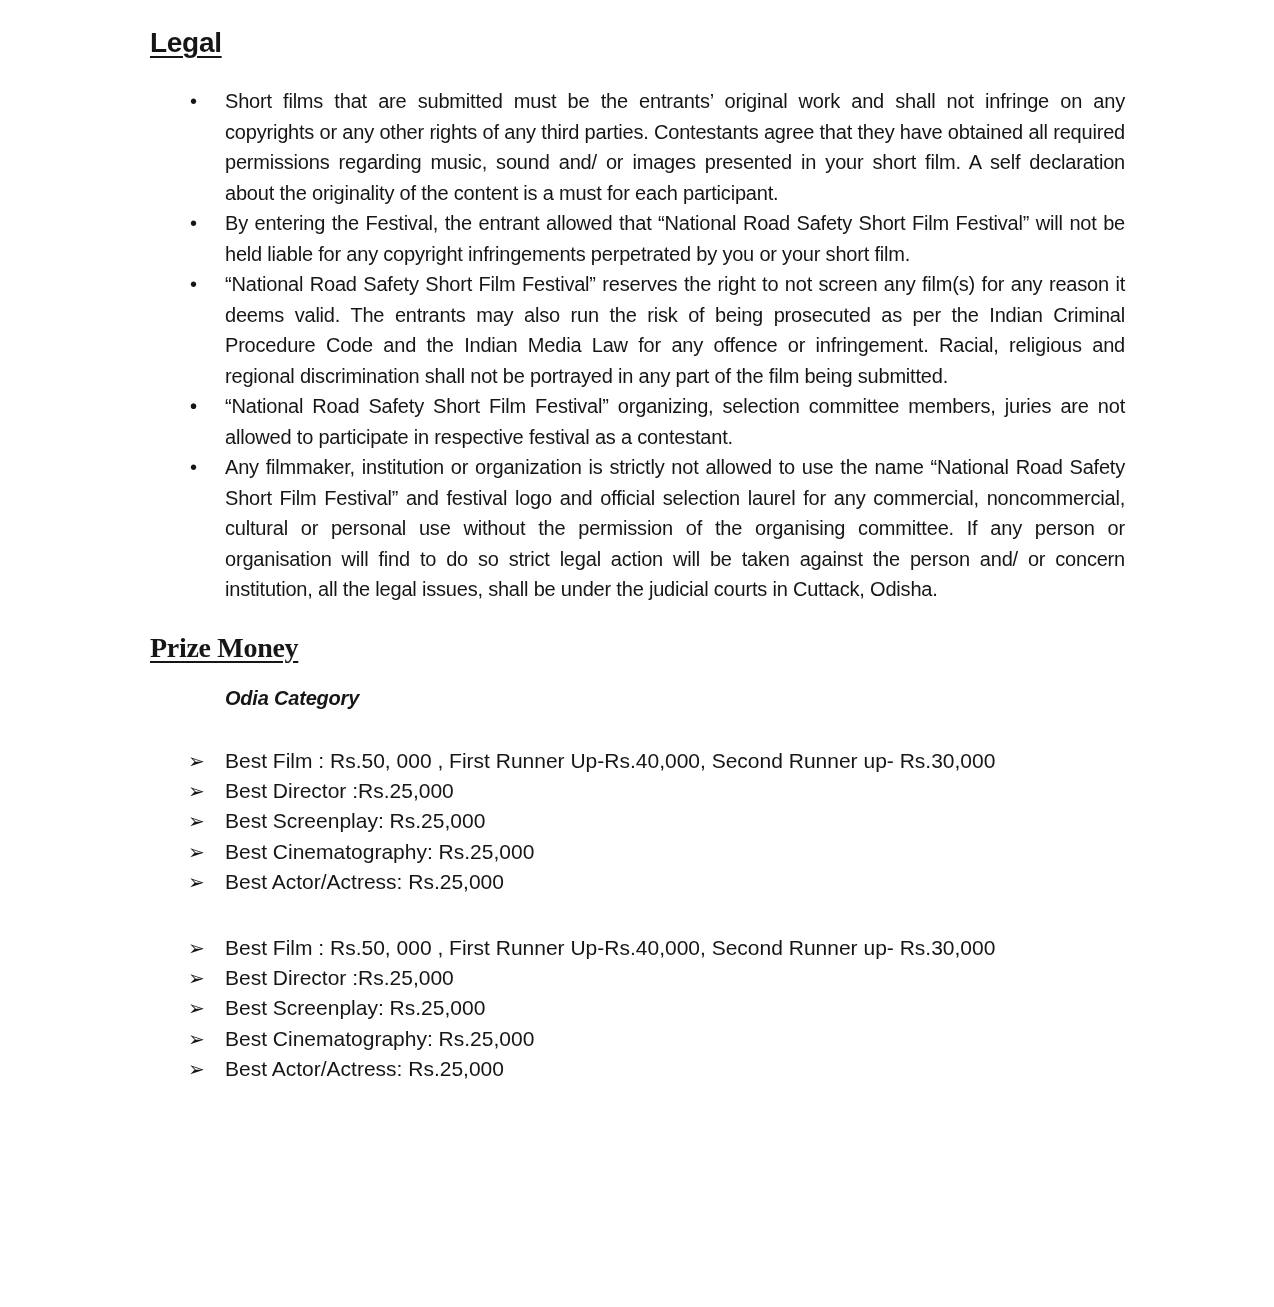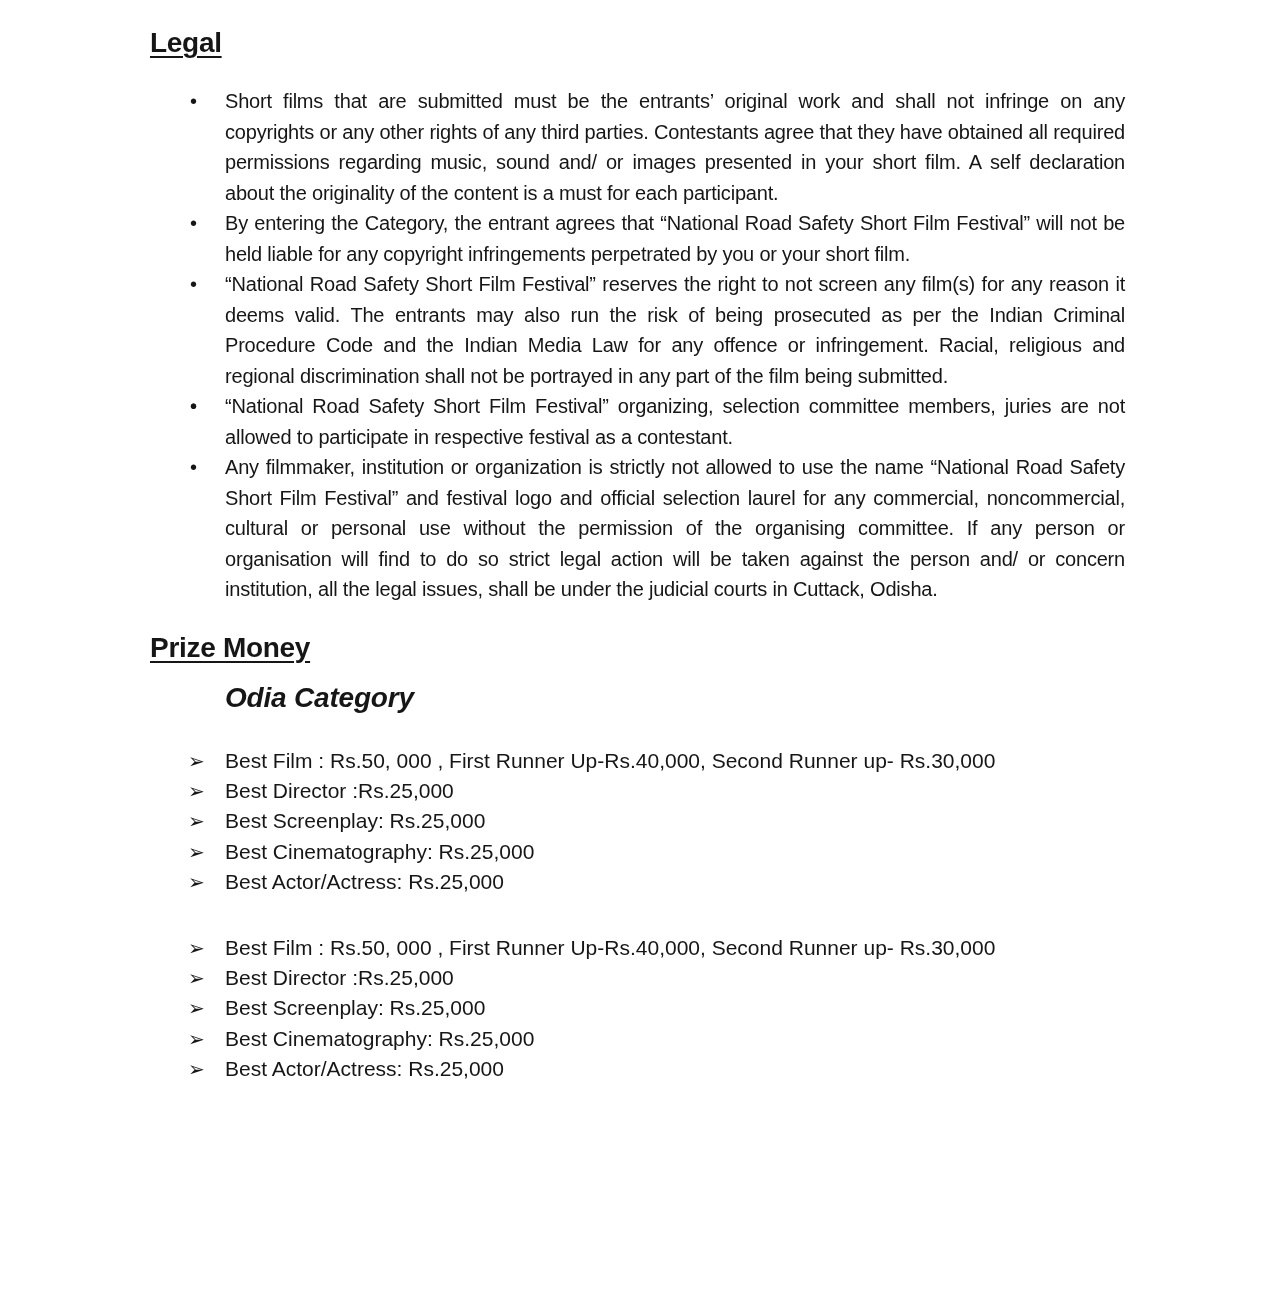--- a/index.html
+++ b/index.html
@@ -25,21 +25,21 @@
     font-size: 28px;
     line-height: 34px;
     font-weight: 700;
     margin: 0;
     text-decoration: underline;
     text-decoration-thickness: 2px;
     text-underline-offset: 4px;
     letter-spacing: -0.3px;
   }
   #legal-heading { margin-bottom: 26px; }
-  #prize-heading { margin-top: 26px; }
+  #prize-heading { margin-top: 26px; font-family: Liberation Serif, serif; }
 
   ul.bullet-list {
     margin: 0;
     padding: 0;
     list-style: none;
     font-size: 20px;
     line-height: 30.5px;
     letter-spacing: -0.2px;
   }
   ul.bullet-list > li {
@@ -49,21 +49,21 @@
   }
   ul.bullet-list .marker {
     position: absolute;
     left: 40px;
     top: 0;
     letter-spacing: 0;
   }
   .b { font-weight: 400; }
 
   .category-title {
-    font-size: 28px;
+    font-size: 20px;
     line-height: 26px;
     font-weight: 700;
     font-style: italic;
     margin: 20px 0 0 75px;
     letter-spacing: -0.2px;
   }
   section.category + section.category .category-title { margin-top: 30px; }
 
   ul.arrow-list {
     margin: 35px 0 0 0;
@@ -85,21 +85,21 @@
 </style>
 </head>
 <body>
 
 <div class="page">
 
   <h2 class="heading" id="legal-heading">Legal</h2>
 
   <ul class="bullet-list">
       <li><span class="marker">•</span><span>Short films that are submitted must be the entrants’ original work and shall not infringe on any copyrights or any other rights of any third parties. Contestants agree that they have obtained all required permissions regarding music, sound and/ or images presented in your short film. A self declaration about the originality of the content is a must for each participant.</span></li>
-      <li><span class="marker">•</span><span>By entering the Category, the entrant agrees that </span><span class="b">“National Road Safety Short Film Festival”</span><span> will not be held liable for any copyright infringements perpetrated by you or your short film.</span></li>
+      <li><span class="marker">•</span><span>By entering the Festival, the entrant allowed that </span><span class="b">“National Road Safety Short Film Festival”</span><span> will not be held liable for any copyright infringements perpetrated by you or your short film.</span></li>
       <li><span class="marker">•</span><span class="b">“National Road Safety Short Film Festival”</span><span> reserves the right to not screen any film(s) for any reason it deems valid. The entrants may also run the risk of being prosecuted as per the Indian Criminal Procedure Code and the Indian Media Law for any offence or infringement. Racial, religious and regional discrimination shall not be portrayed in any part of the film being submitted.</span></li>
       <li><span class="marker">•</span></li>
       <li><span class="marker">•</span><span class="b">“National Road Safety Short Film Festival”</span><span> organizing, selection committee members, juries are not allowed to participate in respective festival as a contestant.</span></li>
       <li><span class="marker">•</span><span>Any filmmaker, institution or organization is strictly not allowed to use the name </span><span class="b">“National Road Safety Short Film Festival”</span><span> and festival logo and official selection laurel for any commercial, noncommercial, cultural or personal use without the permission of the organising committee. If any person or organisation will find to do so strict legal action will be taken against the person and/ or concern institution, all the legal issues, shall be under the judicial courts in Cuttack, Odisha.</span></li>
     </ul>
 
   <h2 class="heading" id="prize-heading">Prize Money</h2>
 
   <div>
       <section class="category">

